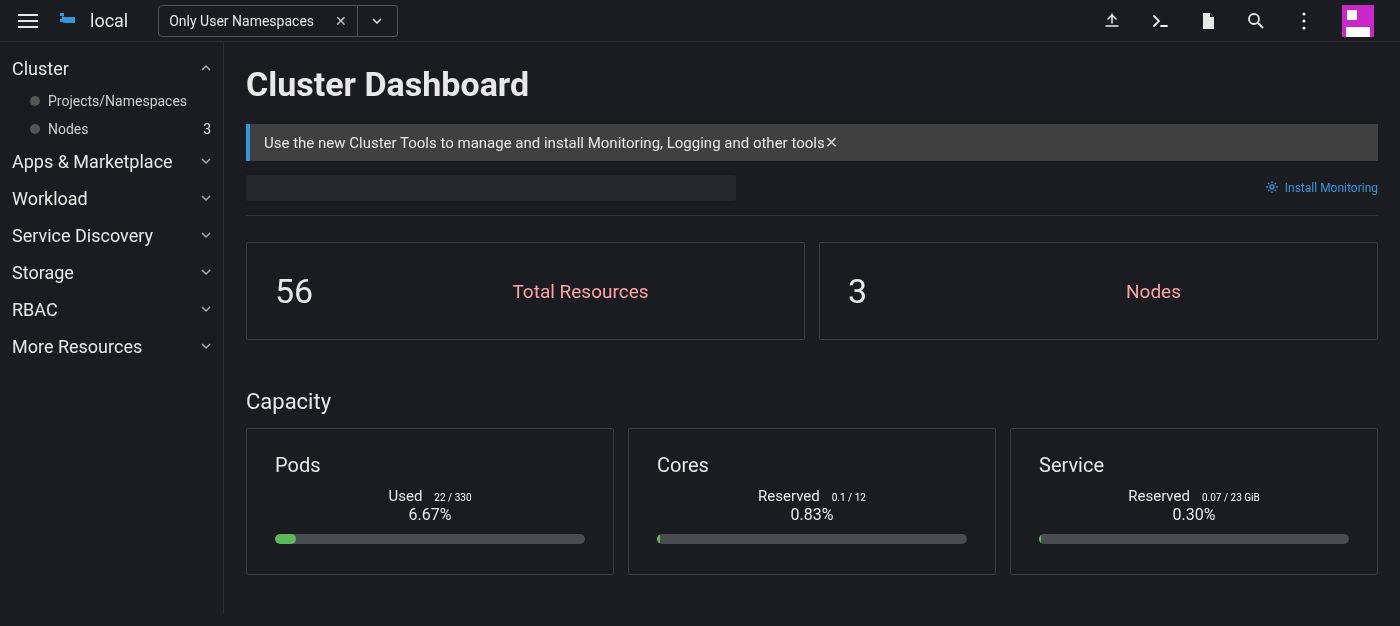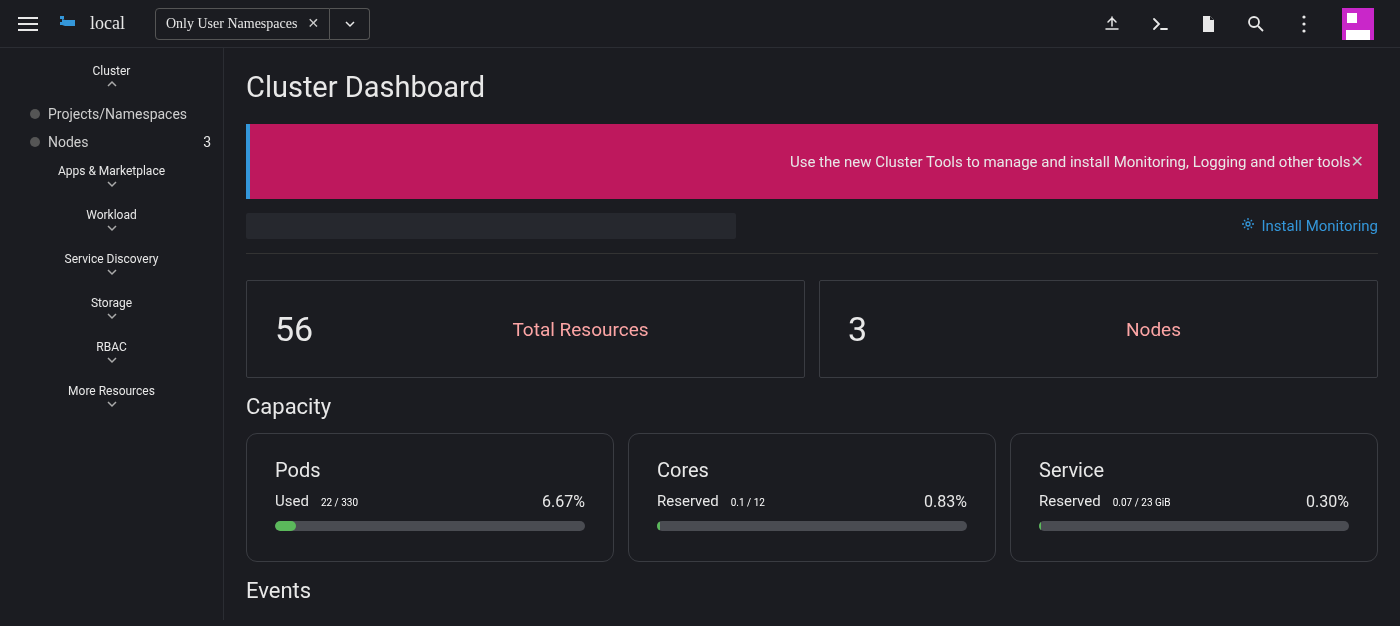--- a/index.html
+++ b/index.html
@@ -5,108 +5,107 @@
     * { margin: 0; padding: 0; box-sizing: border-box; }
     body {
       font-family: -apple-system, BlinkMacSystemFont, "Segoe UI", Roboto, sans-serif;
       background: #1b1c21;
       color: #e8e8e8;
       width: 1400px;
       height: 626px;
       overflow: hidden;
     }
     .header {
-      height: 48px;
+      height: 42px;
       display: flex;
       align-items: center;
       padding: 0 12px;
       border-bottom: 1px solid #2b2d33;
-      font-family: Liberation Serif, serif;
     }
     .hamburger {
       width: 24px; height: 24px;
       display: flex; flex-direction: column; justify-content: center; gap: 4px;
       cursor: pointer;
       margin-right: 14px; margin-left: 6px;
     }
     .hamburger span { display:block; height:2px; background:#e8e8e8; width:20px; }
     .logo {
       display: flex; align-items: center; gap: 10px; margin-right: 30px;
     }
     .logo-icon { color:#3497DA; }
     .logo-text { font-size: 18px; color:#e8e8e8; }
     .ns-selector {
       display: flex; align-items: center; height: 32px;
     }
     .ns-chip {
       border: 1px solid #555; border-radius: 4px 0 0 4px;
       padding: 6px 10px; font-size: 14px;
-      display:flex; align-items:center; gap:10px; height:32px;
+      display:flex; align-items:center; gap:21px; height:32px;
     }
     .ns-dropdown-btn {
       border: 1px solid #555; border-left:none; border-radius:0 4px 4px 0;
       width:40px; height:32px; display:flex; align-items:center; justify-content:center;
       cursor:pointer;
     }
     .ns-chip .close-x { cursor:pointer; font-size:14px; color:#ccc;}
     .header-spacer { flex:1; }
     .header-icons { display:flex; align-items:center; gap:28px; margin-right:14px; }
     .header-icon { color:#e8e8e8; cursor:pointer; display:flex; align-items:center; justify-content:center; width:20px; height:20px;}
     .avatar { width:32px; height:32px; background:#c927c9; position:relative;}
     .avatar::before { content:''; position:absolute; left:5px; top:5px; width:10px; height:10px; background:#fff;}
     .avatar::after { content:''; position:absolute; left:4px; bottom:0; width:24px; height:10px; background:#fff;}
     .layout { display:flex; height:calc(626px - 54px); }
     .sidebar {
       width: 224px; border-right:1px solid #2b2d33;
       padding: 8px 0; overflow-y:auto;
     }
     .side-item {
       display:flex; align-items:center; justify-content:space-between;
-      padding: 8px 12px; font-size: 12px; cursor:pointer; color:#e8e8e8;flex-direction:column;
+      padding: 8px 12px; font-size: 18px; cursor:pointer; color:#e8e8e8;
     }
     .side-sub {
       display:flex; align-items:center; justify-content:space-between;
       padding: 6px 12px 6px 18px; font-size: 14px; cursor:pointer; color:#cfcfcf;margin-left:12px;
     }
     .side-sub .dot { width:10px; height:10px; border-radius:50%; background:#555; margin-right:8px; flex-shrink:0;}
     .side-sub .left { display:flex; align-items:center;}
     .chev { font-size:12px; color:#aaa; }
     .badge { font-size:14px; color:#e8e8e8; }
     .main {
       flex:1; padding: 22px 22px 0 22px; overflow-y:auto;
     }
-    .page-title { font-size: 29px; font-weight: 400; margin-bottom: 20px;}
+    .page-title { font-size: 34px; font-weight: 700; margin-bottom: 20px;}
     .banner {
-      background:#be185d; border-left: 4px solid #3497DA;
-      padding: 28px 14px; display:flex; align-items:center; justify-content:flex-end;
+      background:#404040; border-left: 4px solid #3497DA;
+      padding: 9px 14px; display:flex; align-items:center; justify-content:flex-start;
       font-size: 15px; margin-bottom: 14px;
     }
     .banner .close-x { cursor:pointer; color:#ccc; font-size:16px;}
     .divider-row {
       display:flex; align-items:center; justify-content:space-between;
       border-bottom:1px solid #333; padding-bottom:14px; margin-bottom:26px;
     }
     .skeleton {
       width:490px; height:26px; background:#26282e; border-radius:2px;
     }
-    .install-link { color:#3497DA; font-size:15px; display:flex; align-items:center; gap:6px; cursor:pointer;}
-    .cards-row { display:flex; gap:14px; margin-bottom:16px;}
+    .install-link { color:#3497DA; font-size:12px; display:flex; align-items:center; gap:6px; cursor:pointer;}
+    .cards-row { display:flex; gap:14px; margin-bottom:49px;}
     .stat-card {
       flex:1; border:1px solid #3a3c42; border-radius:2px;
       padding:28px 28px; display:flex; align-items:center; gap:60px;
     }
     .stat-num { font-size:34px; font-weight:400; min-width:50px;}
     .stat-label { font-size:19px; color:#fca5a5; flex:1; text-align:center;}
     .section-h { font-size:22px; font-weight:400; margin-bottom:14px;}
     .capacity-card {
-      flex:1; border:1px solid #3a3c42; border-radius:11px;
+      flex:1; border:1px solid #3a3c42; border-radius:2px;
       padding:24px 28px 30px;
     }
     .cap-title { font-size:20px; margin-bottom:10px;}
-    .cap-row { display:flex; align-items:flex-start; justify-content:space-between; font-size:15px; margin-bottom:10px;}
+    .cap-row { display:flex; align-items:center; justify-content:space-between; font-size:15px; margin-bottom:10px;flex-direction:column;}
     .cap-row .left { display:flex; gap:12px; align-items:baseline;}
     .cap-sub { color:#ffffff; font-size:10px;}
     .cap-pct { font-size:16px;}
     .progress { width:100%; height:10px; background:#4a4c52; border-radius:5px; overflow:hidden;}
     .progress-fill { height:100%; background:#5bb85b; border-radius:5px;}
   </style>
 </head>
 <body>
 
 <div class="header">

